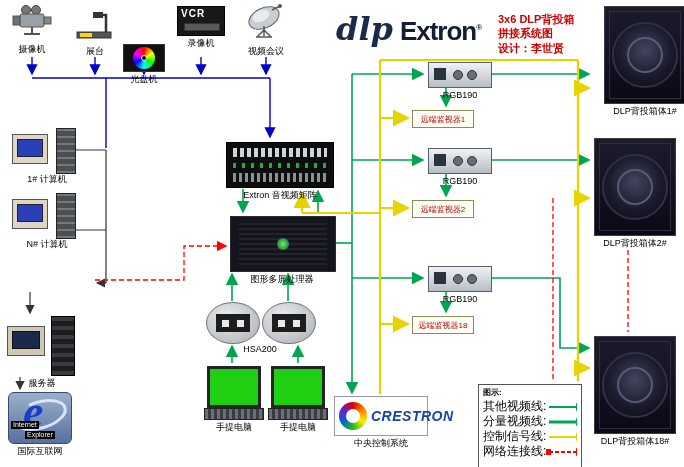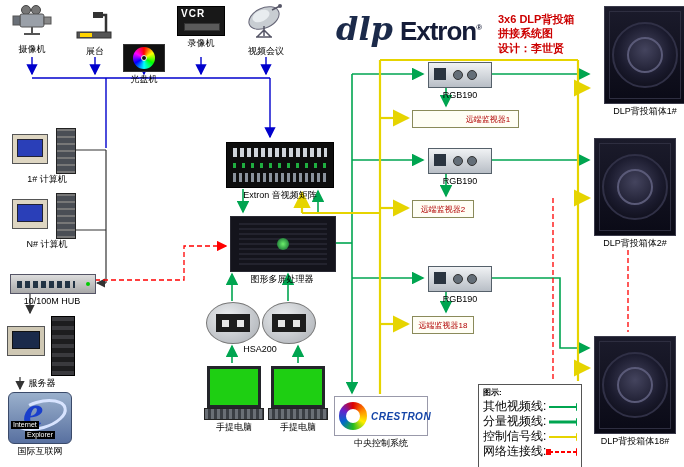--- a/index.html
+++ b/index.html
@@ -53,21 +53,21 @@
   .hsa-slot{width:7px;height:7px;background:#e8e8e8;}
   .laptop{width:60px;margin:0 auto;}
   .lap-screen{width:54px;height:42px;margin:0 auto;background:#1ecf12;border:3px solid #23252a;box-sizing:border-box;}
   .lap-base{width:60px;height:12px;border:1px solid #222;box-sizing:border-box;
             background:repeating-linear-gradient(90deg,#6a6f76 0 3px,#3a3e44 3px 6px);}
   .crestron-box{width:94px;height:40px;background:#fff;border:1px solid #99a;display:flex;align-items:center;
                 gap:4px;padding:2px 4px;box-sizing:border-box;margin:0 auto;}
   .swirl{width:28px;height:28px;border-radius:50%;flex:none;position:relative;
          background:conic-gradient(#d00 0deg,#f80 60deg,#fe0 120deg,#2b2 180deg,#06c 240deg,#62c 300deg,#d00 360deg);}
   .swirl::after{content:'';position:absolute;inset:7px;border-radius:50%;background:#fff;}
-  .crestron-text{font-size:10px;font-weight:bold;font-style:italic;color:#1545a8;letter-spacing:.5px;}
+  .crestron-text{font-size:14px;font-weight:bold;font-style:italic;color:#1545a8;letter-spacing:.5px;}
   
   .rgb-box{width:62px;height:24px;background:linear-gradient(#f0f2f4,#b8bec6);border:1px solid #55606a;
            position:relative;margin:0 auto;}
   .rgb-box::before{content:'';position:absolute;left:5px;top:5px;width:12px;height:12px;background:#2a3440;}
   .rgb-knob{position:absolute;top:7px;width:8px;height:8px;border-radius:50%;background:#646e78;border:1px solid #333;}
   .monitor-box{width:60px;height:16px;border:1px solid #8a8a5a;background:#fffef5;color:#b00000;font-size:8px;
                display:flex;align-items:center;justify-content:center;white-space:nowrap;}
   .cube{width:80px;height:96px;background:linear-gradient(#1b1b2b,#0a0a16);border:1px solid #3a3a4a;
         display:flex;align-items:center;justify-content:center;position:relative;margin:0 auto;}
   .cube::before{content:'';position:absolute;inset:4px;border:1px solid #2e2e40;}
@@ -245,24 +245,20 @@
   <div class="node" style="left:6px;top:193px;width:82px;">
     <div class="pc">
       <div class="mon">
           <div class="scr"></div>
         </div>
       <div class="tower"></div>
     </div>
     <div class="lbl">N# 计算机</div>
   </div>
 
-  <div class="node" style="left:10px;top:274px;width:84px;">
-    <div class="hub"></div>
-    <div class="lbl">10/100M HUB</div>
-  </div>
 
   <div class="node" style="left:4px;top:316px;width:76px;">
     <div class="srv">
       <div class="mon">
           <div class="scr"></div>
         </div>
       <div class="tower"></div>
     </div>
     <div class="lbl">服务器</div>
   </div>
@@ -335,21 +331,21 @@
     <div class="lbl">中央控制系统</div>
   </div>
 
   <div class="node" style="left:428px;top:62px;width:64px;">
     <div class="rgb-box">
       <div class="rgb-knob" style="left:24px;"></div>
       <div class="rgb-knob" style="left:38px;"></div>
     </div>
     <div class="lbl">RGB190</div>
   </div>
-  <div class="node monitor-box" style="left:412px;top:110px;padding-left:45px;">
+  <div class="node monitor-box" style="left:412px;top:110px;">
     <span>远端监视器1</span>
   </div>
 
   <div class="node" style="left:428px;top:148px;width:64px;">
     <div class="rgb-box">
       <div class="rgb-knob" style="left:24px;"></div>
       <div class="rgb-knob" style="left:38px;"></div>
     </div>
     <div class="lbl">RGB190</div>
   </div>

